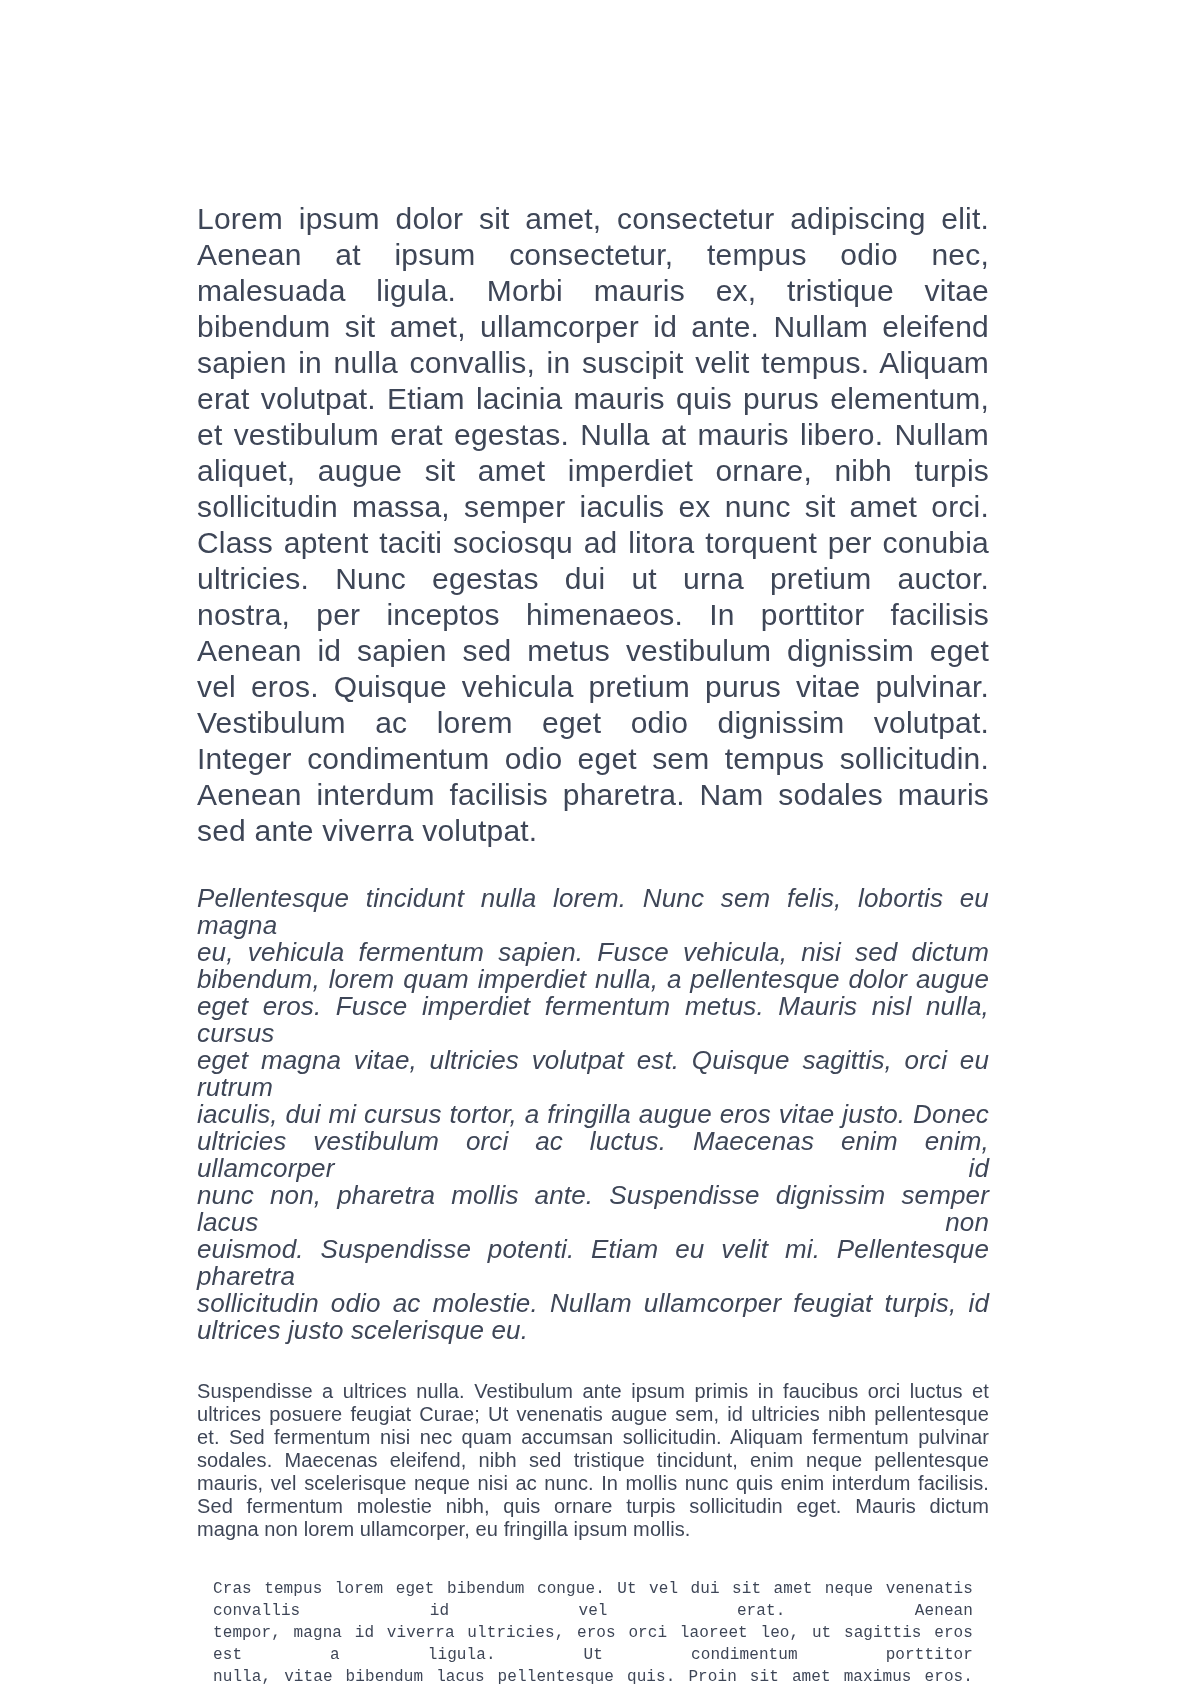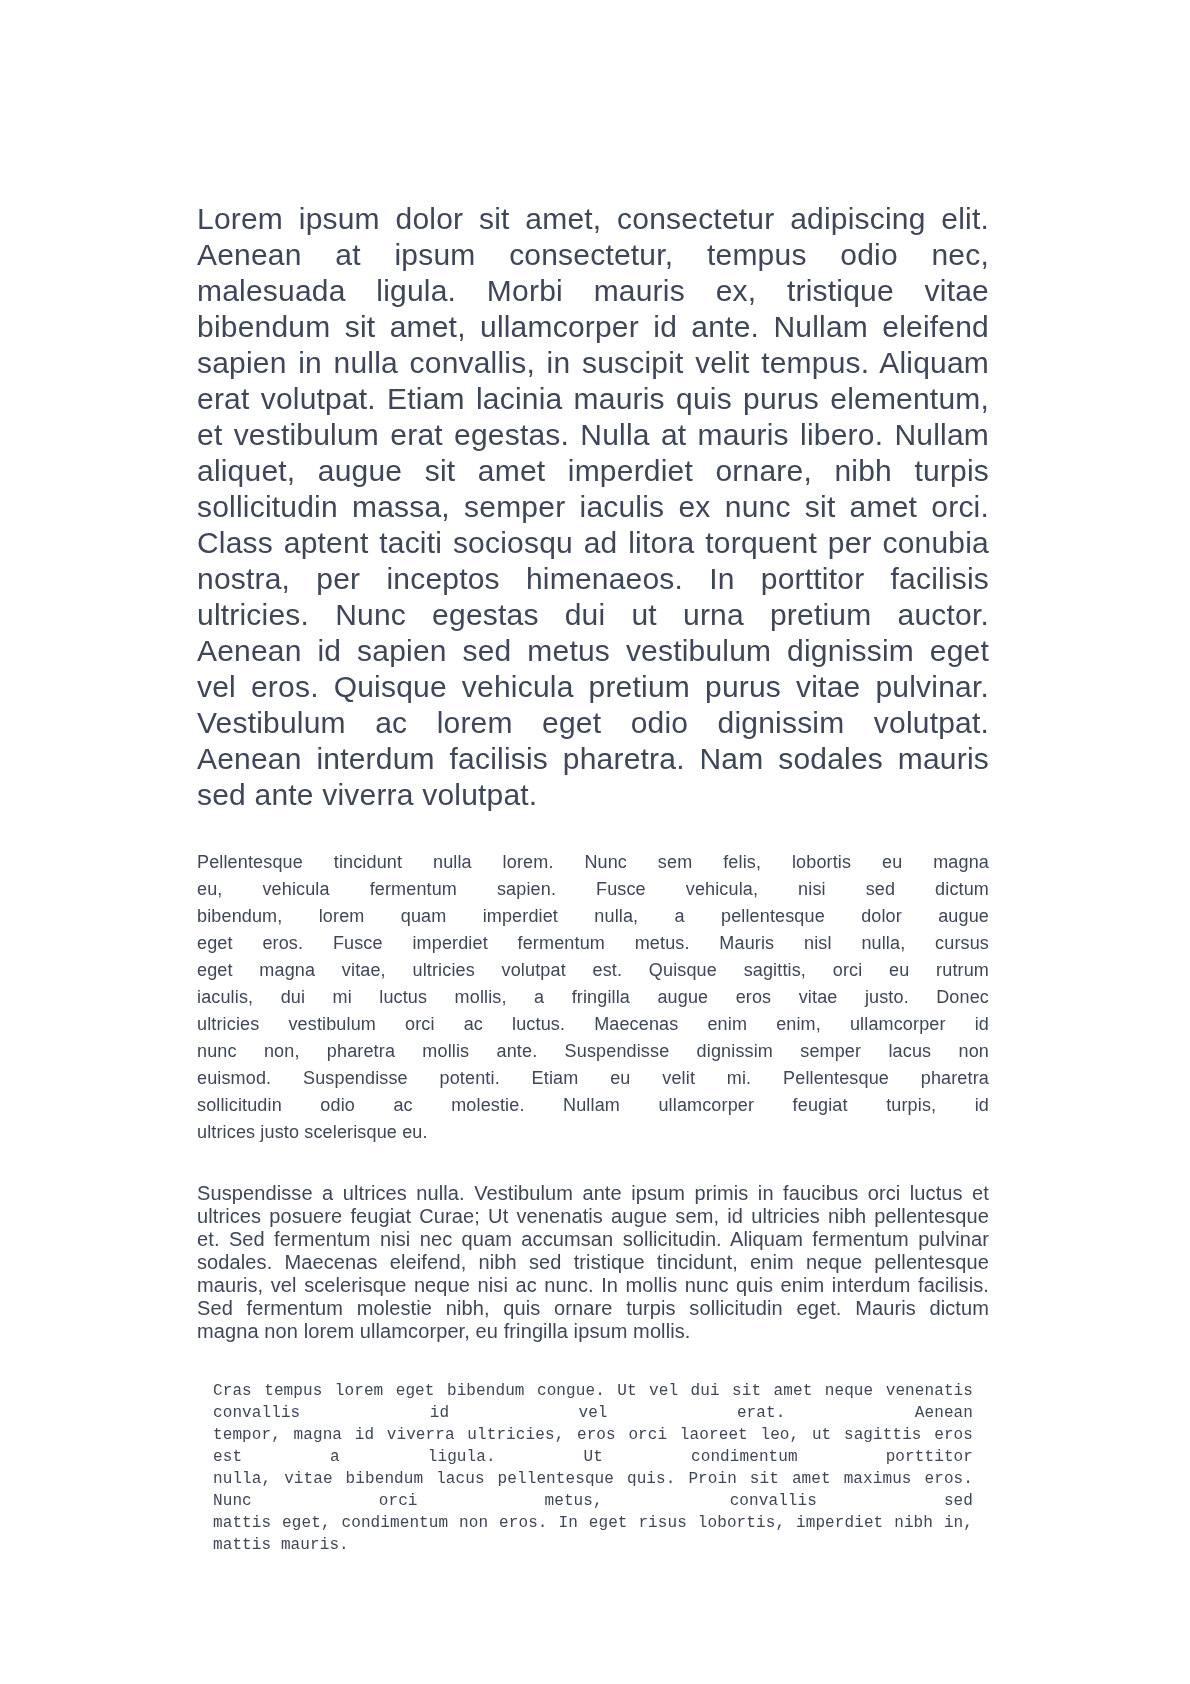--- a/index.html
+++ b/index.html
@@ -39,24 +39,25 @@
   }
   
   .p1 {
     font-size: 30px;
     line-height: 36px;
     letter-spacing: 0.2px;
     margin: 0 0 36px 0;
   }
   
   .p2 {
-    font-size: 18px;
+    font-size: 26px;
     line-height: 27px;
     letter-spacing: 0.15px;
     margin: 0 0 36px 0;
+    font-style: italic;
   }
   
   .p3 {
     font-size: 20px;
     line-height: 23px;
     letter-spacing: 0.1px;
     margin: 0 0 37px 0;
   }
   
   .p4 {
@@ -77,36 +78,37 @@
         <div class="line">Lorem ipsum dolor sit amet, consectetur adipiscing elit.</div>
         <div class="line">Aenean at ipsum consectetur, tempus odio nec,</div>
         <div class="line">malesuada ligula. Morbi mauris ex, tristique vitae</div>
         <div class="line">bibendum sit amet, ullamcorper id ante. Nullam eleifend</div>
         <div class="line">sapien in nulla convallis, in suscipit velit tempus. Aliquam</div>
         <div class="line">erat volutpat. Etiam lacinia mauris quis purus elementum,</div>
         <div class="line">et vestibulum erat egestas. Nulla at mauris libero. Nullam</div>
         <div class="line">aliquet, augue sit amet imperdiet ornare, nibh turpis</div>
         <div class="line">sollicitudin massa, semper iaculis ex nunc sit amet orci.</div>
         <div class="line">Class aptent taciti sociosqu ad litora torquent per conubia</div>
+        <div class="line">ultricies. Nunc egestas dui ut urna pretium auctor.</div>
         <div class="line">nostra, per inceptos himenaeos. In porttitor facilisis</div>
-        <div class="line">ultricies. Nunc egestas dui ut urna pretium auctor.</div>
         <div class="line">Aenean id sapien sed metus vestibulum dignissim eget</div>
         <div class="line">vel eros. Quisque vehicula pretium purus vitae pulvinar.</div>
         <div class="line">Vestibulum ac lorem eget odio dignissim volutpat.</div>
+        <div class="line">Integer condimentum odio eget sem tempus sollicitudin.</div>
         <div class="line">Aenean interdum facilisis pharetra. Nam sodales mauris</div>
         <div class="line">sed ante viverra volutpat.</div>
       </div>
 
     <div class="para p2">
         <div class="line">Pellentesque tincidunt nulla lorem. Nunc sem felis, lobortis eu magna</div>
         <div class="line">eu, vehicula fermentum sapien. Fusce vehicula, nisi sed dictum</div>
         <div class="line">bibendum, lorem quam imperdiet nulla, a pellentesque dolor augue</div>
         <div class="line">eget eros. Fusce imperdiet fermentum metus. Mauris nisl nulla, cursus</div>
         <div class="line">eget magna vitae, ultricies volutpat est. Quisque sagittis, orci eu rutrum</div>
-        <div class="line">iaculis, dui mi luctus mollis, a fringilla augue eros vitae justo. Donec</div>
+        <div class="line">iaculis, dui mi cursus tortor, a fringilla augue eros vitae justo. Donec</div>
         <div class="line">ultricies vestibulum orci ac luctus. Maecenas enim enim, ullamcorper id</div>
         <div class="line">nunc non, pharetra mollis ante. Suspendisse dignissim semper lacus non</div>
         <div class="line">euismod. Suspendisse potenti. Etiam eu velit mi. Pellentesque pharetra</div>
         <div class="line">sollicitudin odio ac molestie. Nullam ullamcorper feugiat turpis, id</div>
         <div class="line">ultrices justo scelerisque eu.</div>
       </div>
 
     <div class="para p3">
         <div class="line">Suspendisse a ultrices nulla. Vestibulum ante ipsum primis in faucibus orci luctus et</div>
         <div class="line">ultrices posuere feugiat Curae; Ut venenatis augue sem, id ultricies nibh pellentesque</div>

